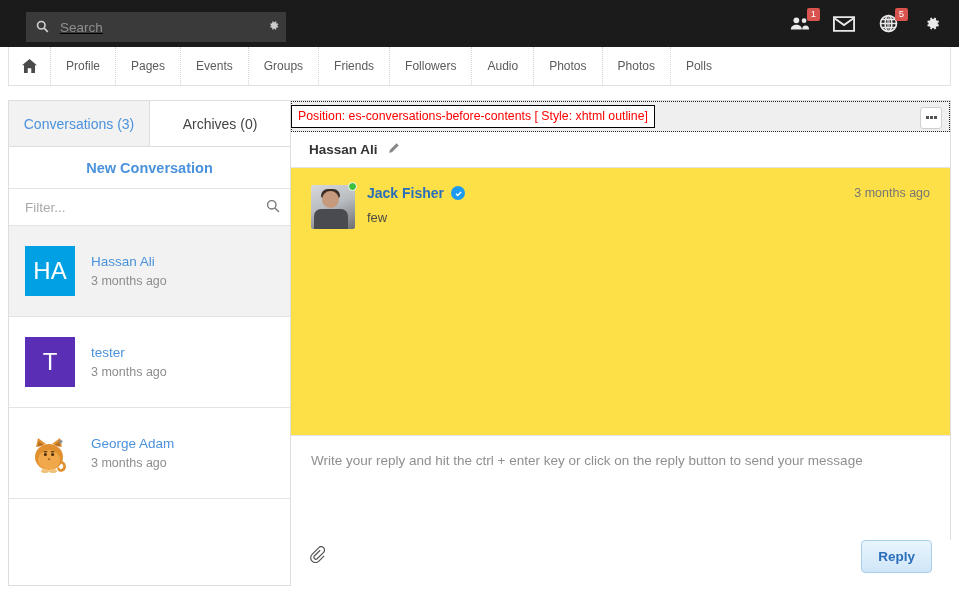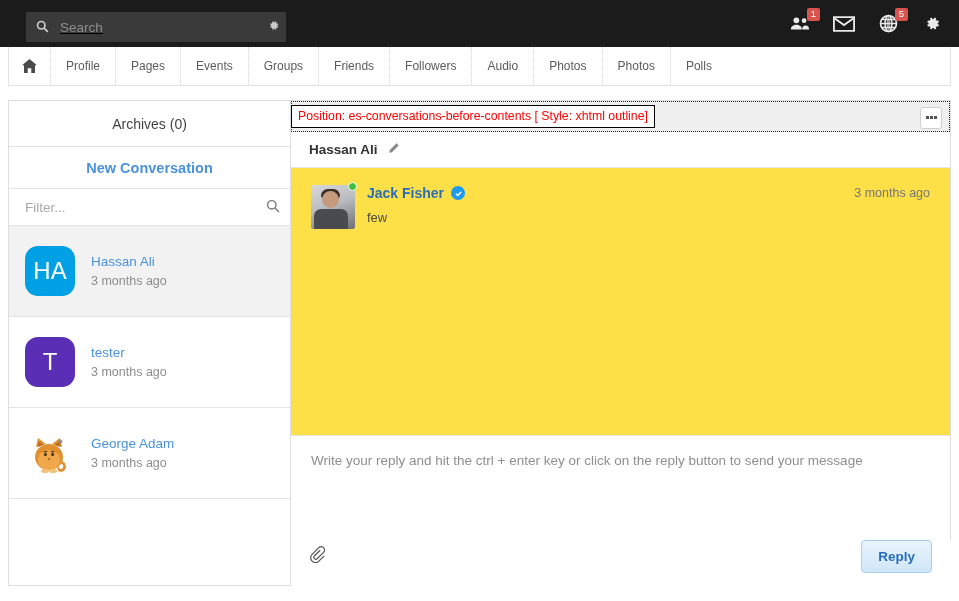--- a/index.html
+++ b/index.html
@@ -103,21 +103,21 @@
   }
 
   .conv-item {
     height: 91px; display: flex; align-items: center;
     border-bottom: 1px solid #e4e4e4; padding: 0 16px; cursor: pointer;
   }
   .conv-item.selected { background: #f2f2f2; }
   .conv-avatar {
     width: 50px; height: 50px; flex: 0 0 50px;
     display: flex; align-items: center; justify-content: center;
-    color: #fff; font-size: 24px; margin-right: 16px; border-radius: 13px;
+    color: #fff; font-size: 24px; margin-right: 16px;
   }
   .conv-avatar.img { background: transparent; }
   .conv-meta { display: flex; flex-direction: column; gap: 5px; }
   .conv-name { font-size: 13.5px; color: #4b92dc; }
   .conv-time { font-size: 12.5px; color: #8d8d8d; }
 
   
   #right-panel {
     position: absolute; left: 290px; top: 100px; width: 661px; height: 440px;
     background: #ffffff; border: 1px solid #dedede;
@@ -269,20 +269,21 @@
   <div class="navitem">Followers</div>
   <div class="navitem">Audio</div>
   <div class="navitem">Photos</div>
   <div class="navitem">Photos</div>
   <div class="navitem">Polls</div>
 </div>
 
 <div id="left-panel">
 
   <div id="tabs">
+    <div class="tab active">Conversations (3)</div>
     <div class="tab inactive">Archives (0)</div>
   </div>
 
   <div id="new-conversation">New Conversation</div>
 
   <div id="filter-row">
     <input id="filter-input" type="text" placeholder="Filter..." style="">
     <span id="filter-search-icon">
       <svg width="14" height="14" viewBox="0 0 16 16" fill="none" stroke="currentColor" stroke-width="1.6">
         <circle cx="6.6" cy="6.6" r="4.8"></circle>

